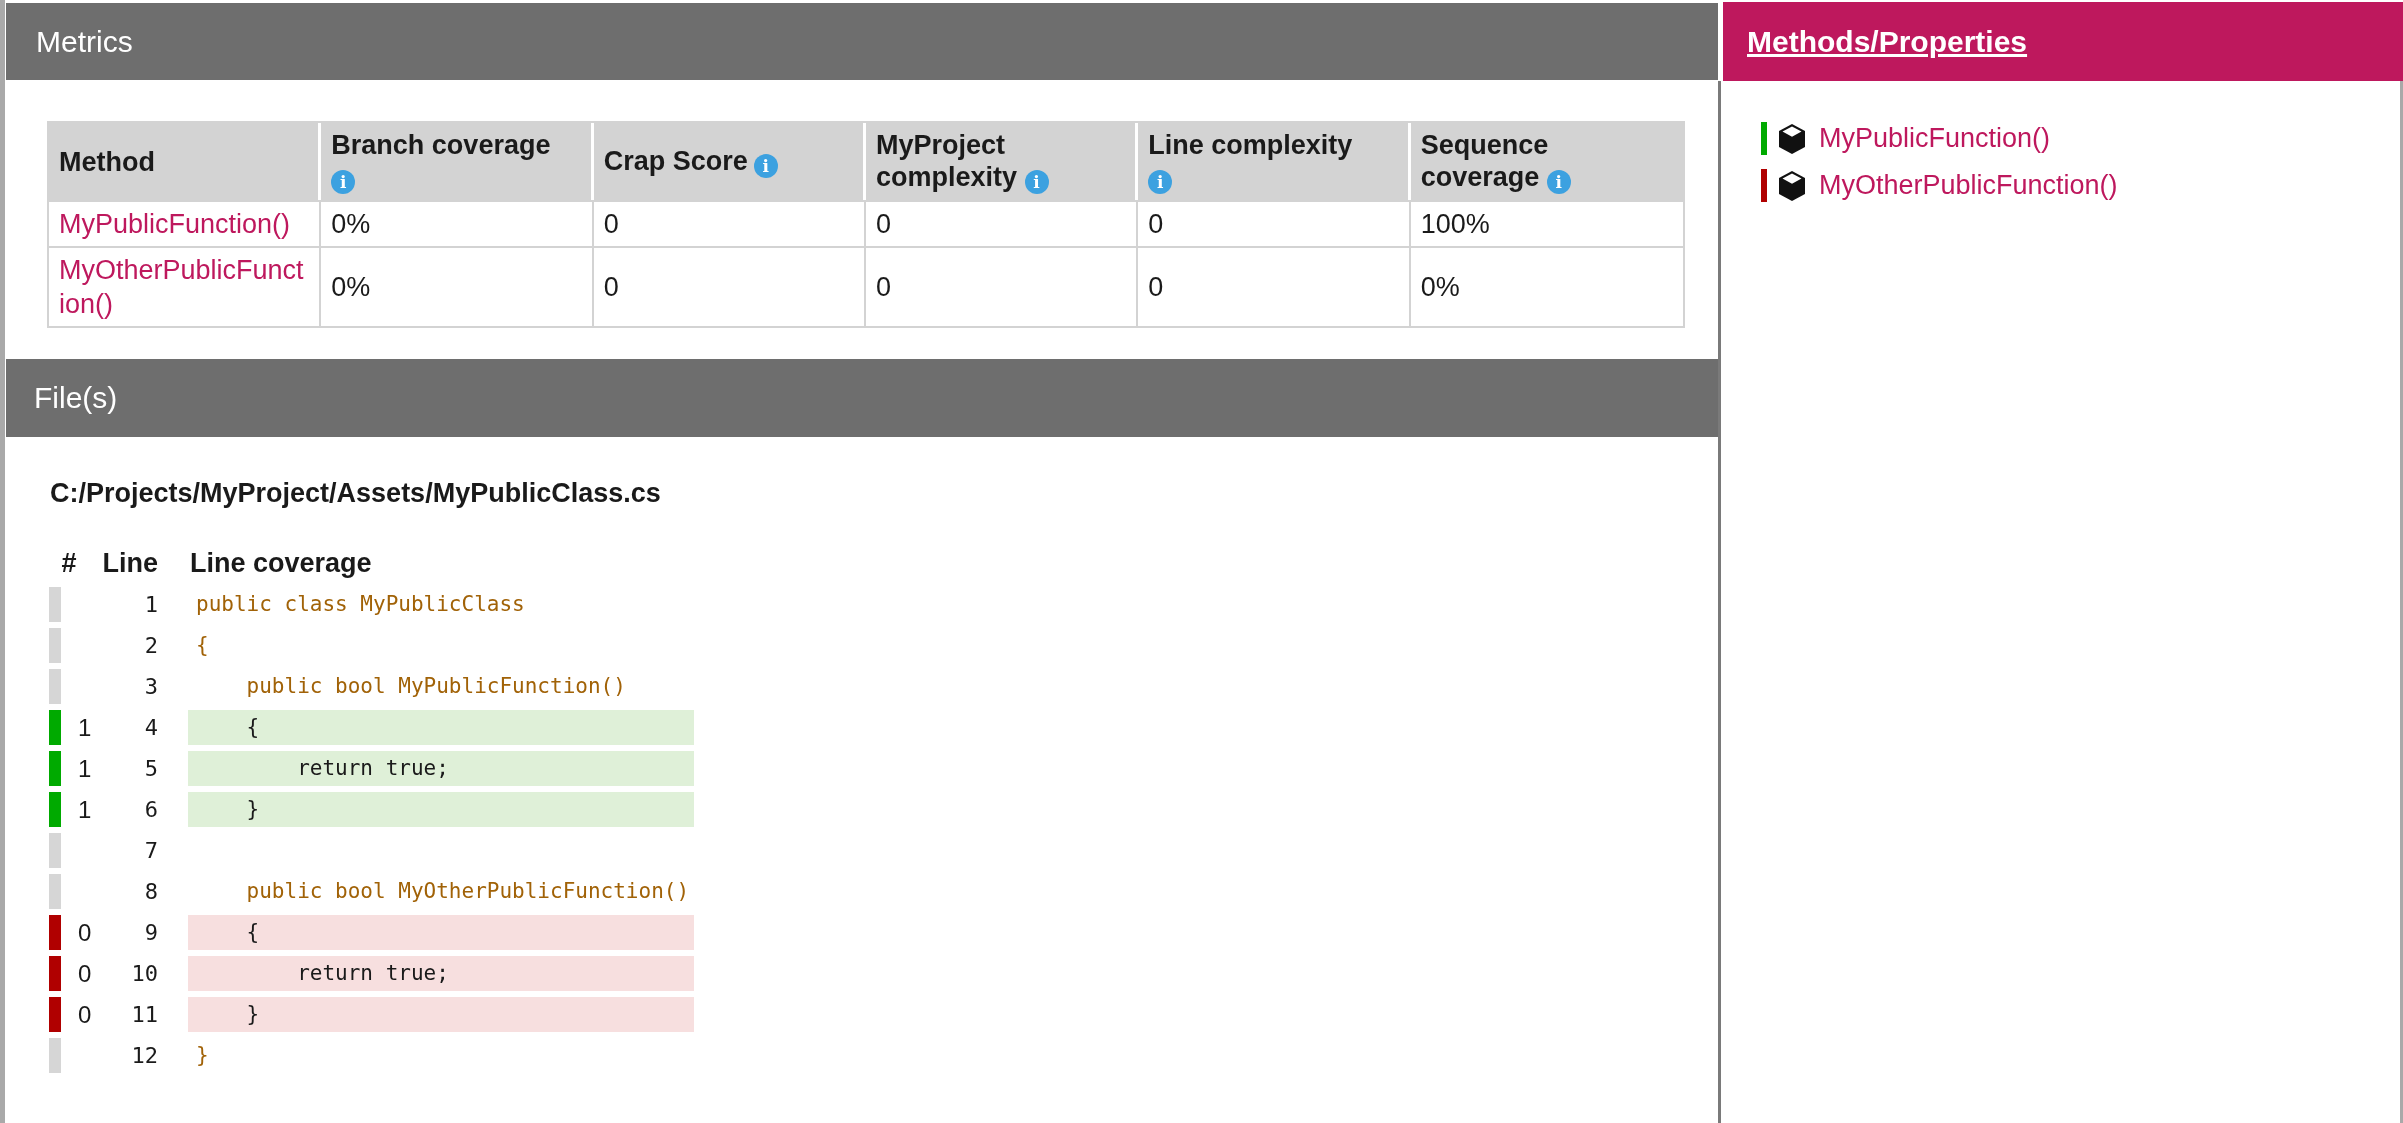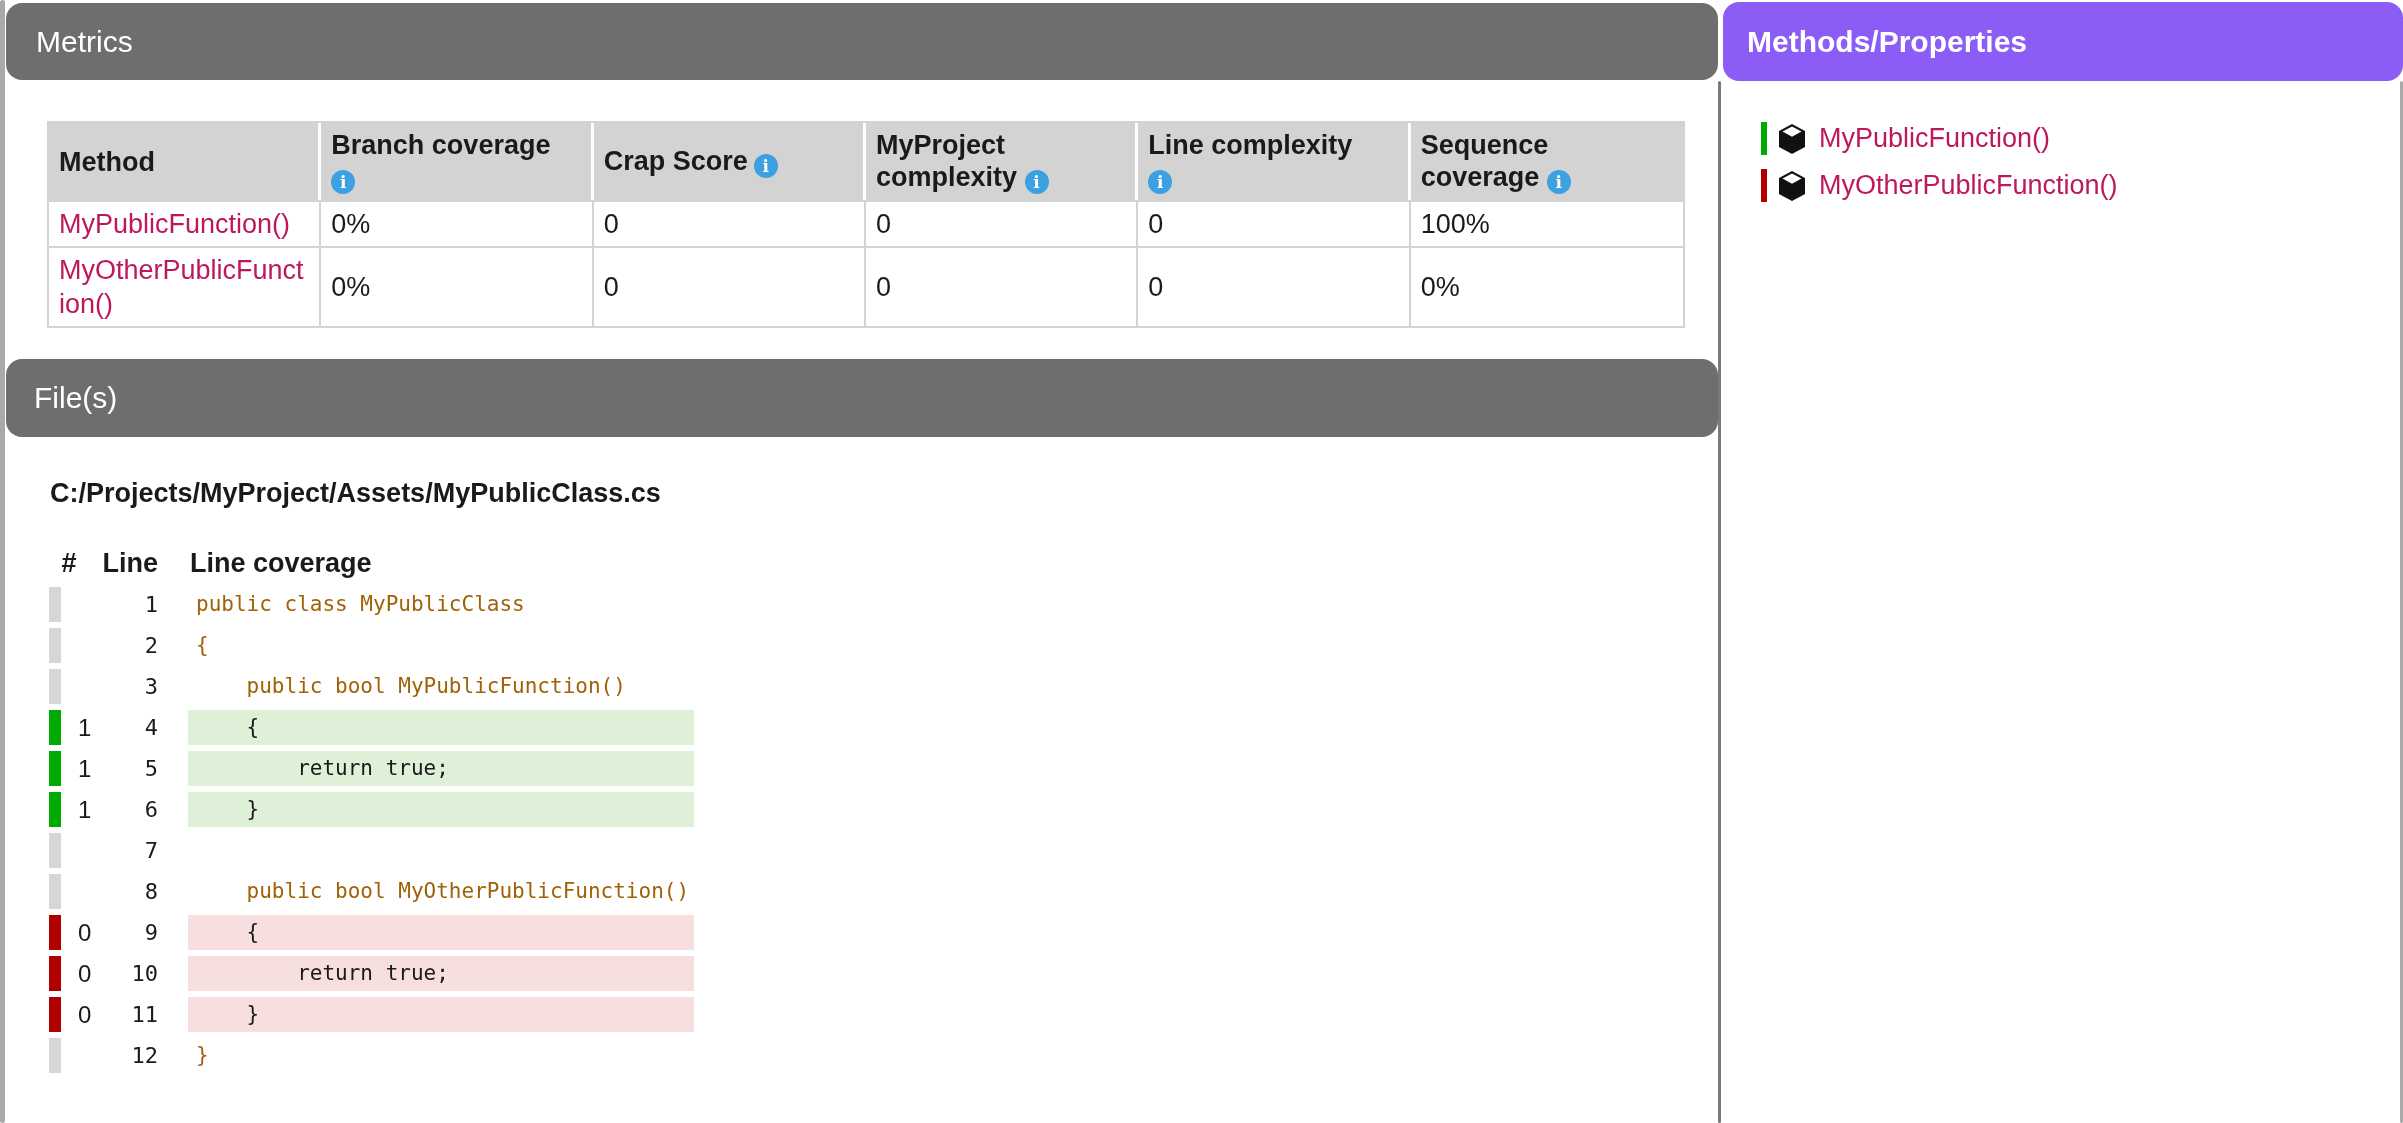--- a/index.html
+++ b/index.html
@@ -1,30 +1,30 @@
 <!DOCTYPE html>
 <html><head>
 <meta charset="utf-8">
 <style>
   html,body{margin:0;padding:0;background:#ffffff;}
   body{width:2403px;height:1123px;position:relative;overflow:hidden;
        font-family:"Liberation Sans", sans-serif;color:#1a1a1a;}
-  .abs{position:absolute;border-radius:16px;}
+  .abs{position:absolute;}
 
   
   .edge-left{left:0;top:0;width:5px;height:1123px;background:#a9a9a9;}
   .edge-right{left:2400px;top:81px;width:3px;height:1042px;background:#a9a9a9;}
   .divider{left:1718px;top:81px;width:3px;height:1042px;background:#7a7a7a;}
 
   
   .section-bar{background:#6e6e6e;color:#ffffff;font-size:30px;}
   .metrics-bar{left:6px;top:3px;width:1712px;height:77px;line-height:77px;padding-left:30px;box-sizing:border-box;}
   .files-bar{left:6px;top:359px;width:1712px;height:78px;line-height:78px;padding-left:28px;box-sizing:border-box;}
   .sidebar-bar{left:1723px;top:2px;width:680px;height:79px;line-height:79px;padding-left:24px;
-               box-sizing:border-box;background:#8b5cf6;color:#ffffff;font-size:30px;font-weight:bold;}
+               box-sizing:border-box;background:#be185d;color:#ffffff;font-size:30px;font-weight:bold;text-decoration:underline;}
 
   
   .metrics-table{left:47px;top:121px;}
   table.metrics{border-collapse:separate;border-spacing:0;table-layout:fixed;width:1638px;
                 border:2px solid #d3d3d3;background:#fff;}
   table.metrics th{background:#d3d3d3;text-align:left;vertical-align:middle;
                    font-size:27px;line-height:32px;font-weight:bold;
                    padding:6px 10px;height:63px;border-right:3px solid #ffffff;overflow:hidden;}
   table.metrics th:last-child{border-right:none;}
   table.metrics td{font-size:27px;line-height:34px;padding:5px 10px;vertical-align:middle;

